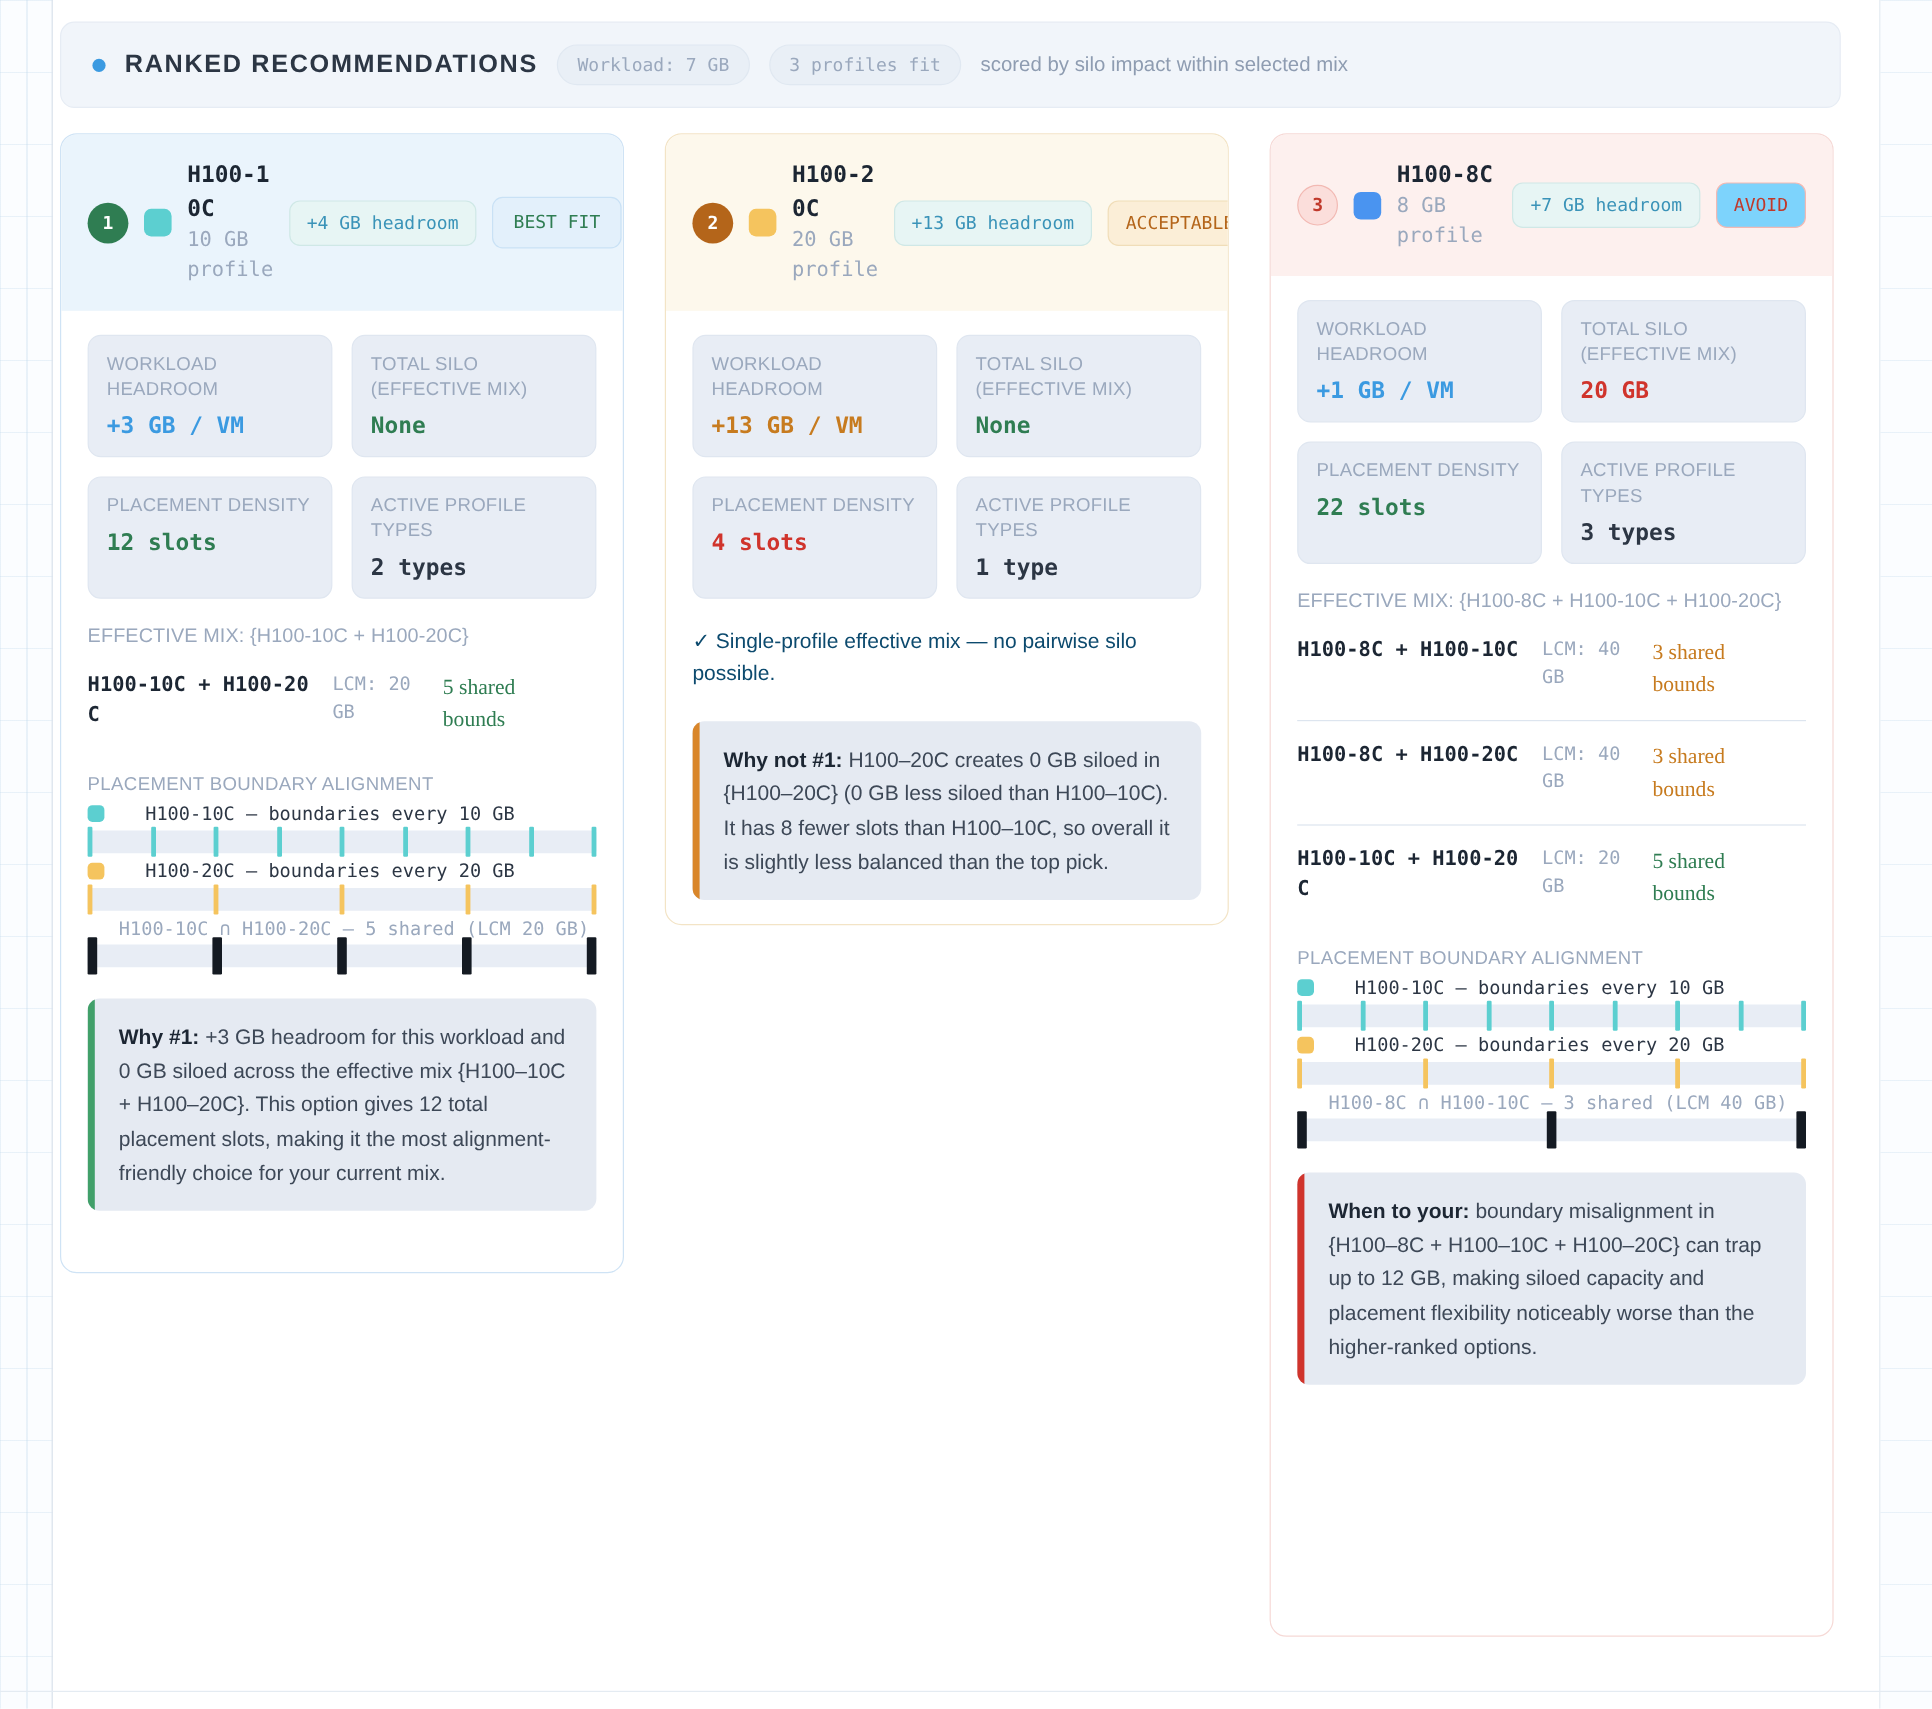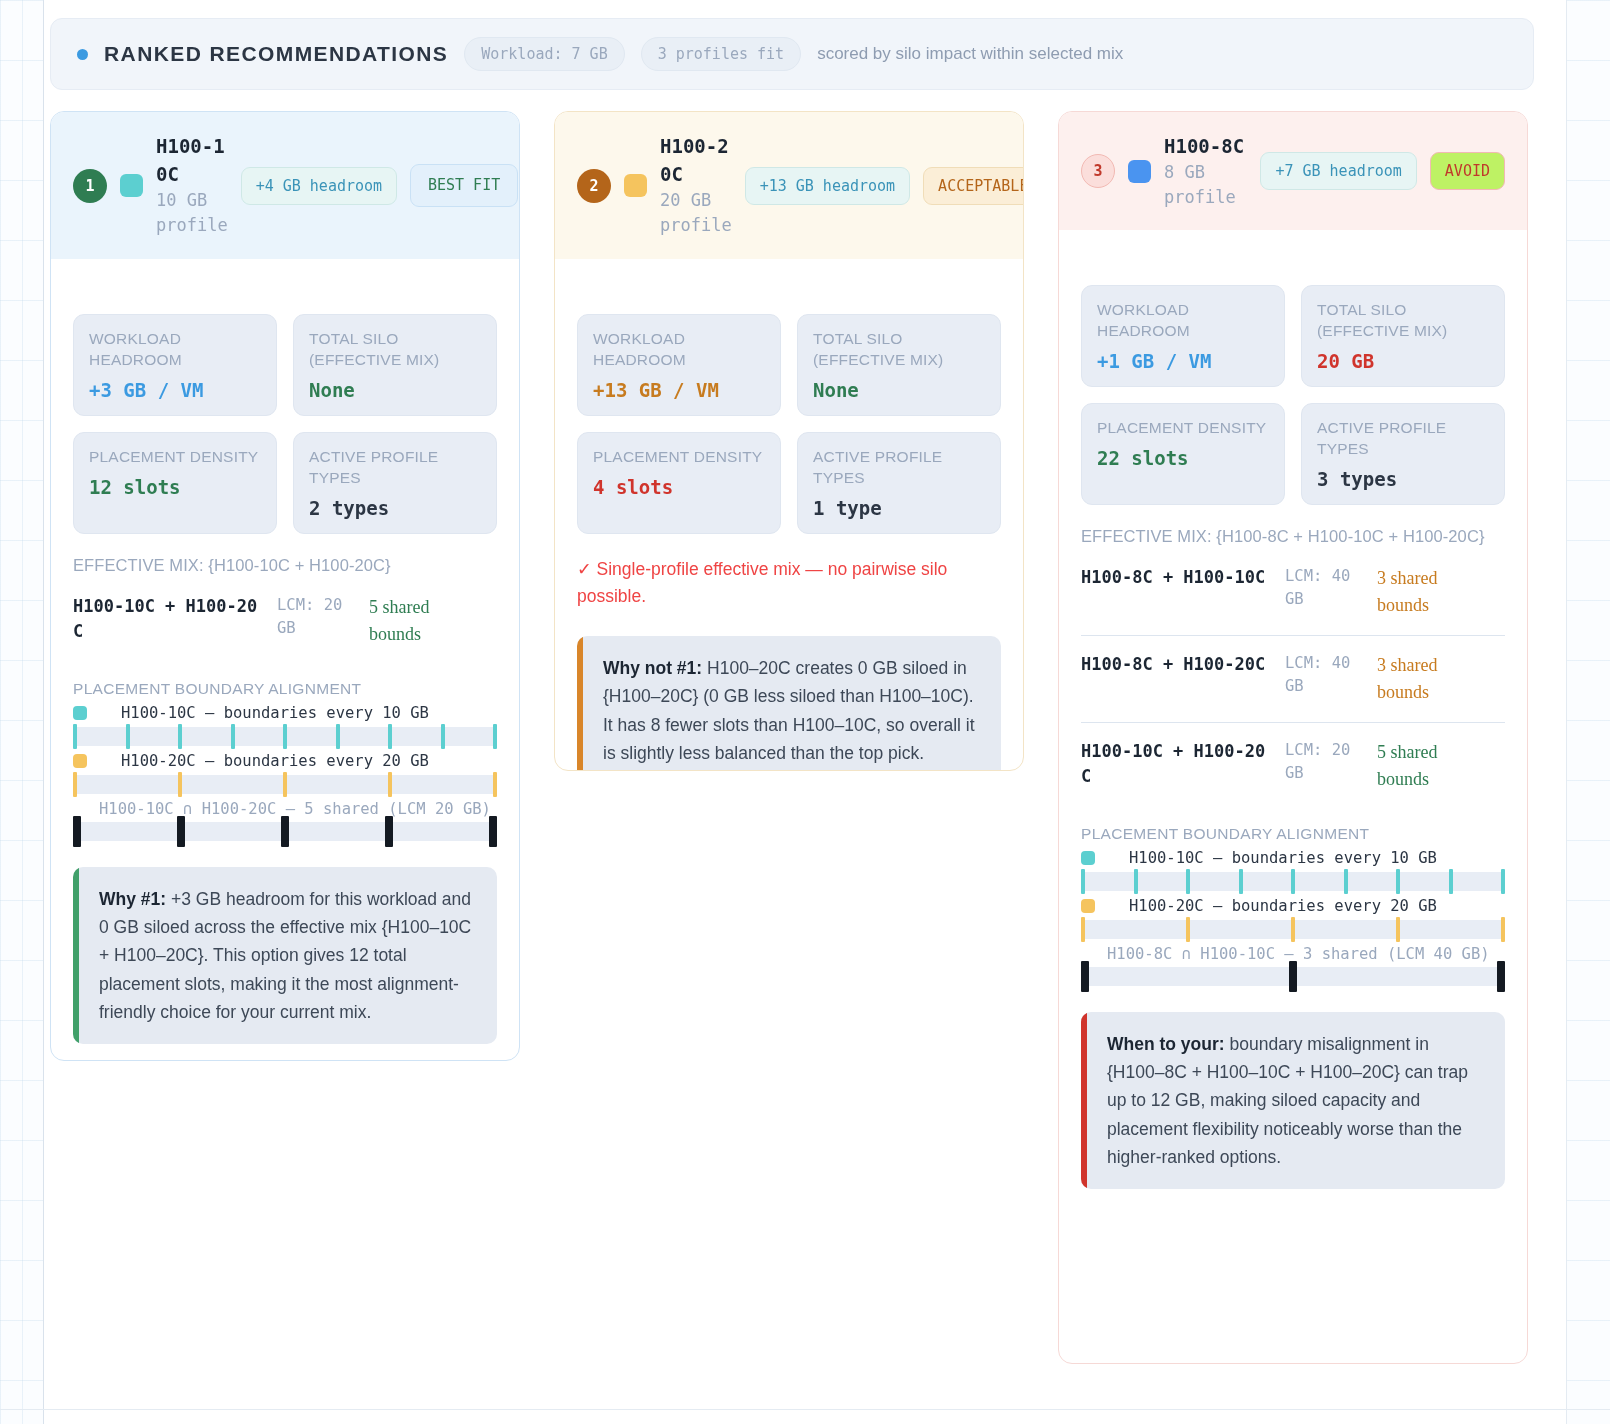--- a/index.html
+++ b/index.html
@@ -79,26 +79,26 @@
     font-family:"DejaVu Sans Mono", monospace;font-size:17px;color:#9aa8bd;line-height:1.45;
   }
   .badge{
     font-family:"DejaVu Sans Mono", monospace;font-size:15px;white-space:nowrap;
     border-radius:9px;padding:9px 14px;flex:none;
   }
   .badge-head{background:#e7f5f4;border:1px solid #cfe8e6;color:#3a93b8;}
   .badge-fit{background:#e3f0fb;border:1px solid #c9e1f5;color:#2f7d52;
     white-space:normal;width:78px;text-align:center;line-height:1.5;}
   .badge-ok{background:#fbeed7;border:1px solid #f0ddb8;color:#b4651a;}
-  .badge-avoid{background:#bef264;border:1px solid #f2b9b3;color:#c0392b;}
+  .badge-avoid{background:#7dd3fc;border:1px solid #f2b9b3;color:#c0392b;}
 
   .card-body{padding:0 22px 22px 22px;}
   .card-3 .card-body{padding-top:20px;}
 
-  .stats{display:grid;grid-template-columns:1fr 1fr;gap:16px;padding-top:20px;margin-top:35px;}
+  .stats{display:grid;grid-template-columns:1fr 1fr;gap:16px;padding-top:20px;}
   .card-3 .stats{padding-top:0;}
   .stat{
     background:#e8edf5;border:1px solid #dfe6f0;border-radius:11px;
     padding:14px 15px;box-sizing:border-box;min-height:96px;
   }
   .stat-label{font-size:15.5px;color:#9aa8bd;line-height:1.35;letter-spacing:.2px;}
   .stat-value{
     font-family:"DejaVu Sans Mono", monospace;font-size:19px;font-weight:700;margin-top:8px;
   }
   .v-blue{color:#3b9ae1;}
@@ -134,21 +134,21 @@
   .track{position:relative;height:19px;background:#e8edf5;border-radius:2px;}
   .track .tick{position:absolute;top:-3px;width:4px;height:25px;border-radius:1px;}
   .shared-cap{
     font-family:"DejaVu Sans Mono", monospace;font-size:15.5px;color:#9aa8bd;
     margin:6px 0 4px;padding-left:26px;
   }
   .track-shared{position:relative;height:19px;background:#e8edf5;border-radius:2px;}
   .track-shared .tick{position:absolute;top:-6px;width:8px;height:31px;background:#141a22;border-radius:1px;}
 
   .single-note{
-    color:#ef4444;font-size:17.5px;line-height:1.55;margin-top:22px;
+    color:#0c4a6e;font-size:17.5px;line-height:1.55;margin-top:22px;
   }
 
   .why{
     display:flex;background:#e5eaf2;border-radius:10px;overflow:hidden;margin-top:26px;
   }
   .why-bar{width:6px;flex:none;}
   .why-bar-green{background:#41a06a;}
   .why-bar-orange{background:#d9862a;}
   .why-bar-red{background:#d0342c;}
   .why-text{padding:18px 20px;font-size:17.5px;line-height:1.62;color:#3d4857;}

